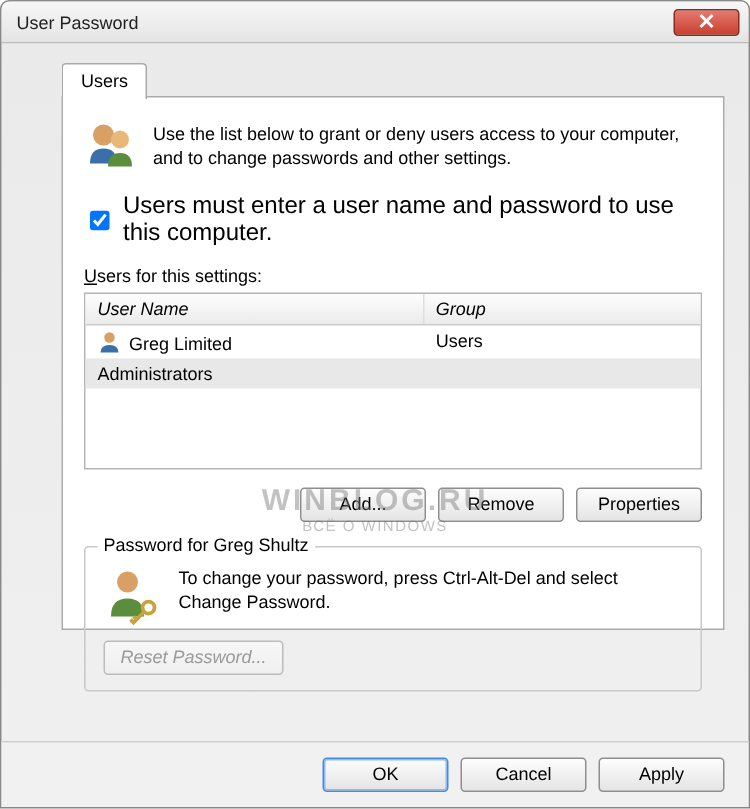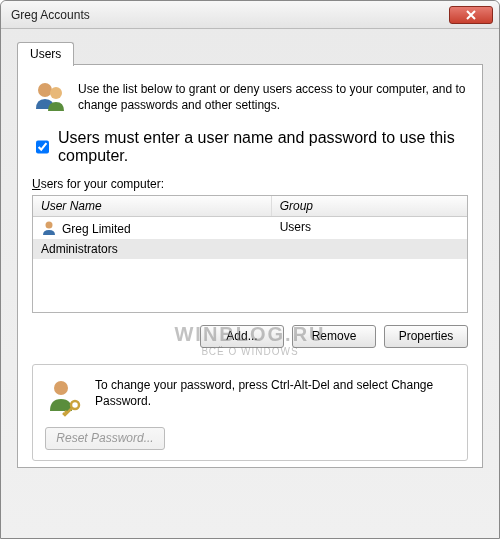--- a/index.html
+++ b/index.html
@@ -46,20 +46,21 @@
   font-weight: bold;
   text-align: center;
   line-height: 14px;
   font-size: 11px;
   cursor: default;
 }
 .body {
   padding: 12px 16px 10px 16px;
   height: calc(100% - 28px - 44px);
   position: relative;
+  margin-left: 24px;
 }
 .tabstrip {
   display: flex;
   position: relative;
   z-index: 2;
 }
 .tab {
   padding: 4px 12px;
   border: 1px solid #aaa;
   border-bottom: none;
@@ -73,21 +74,21 @@
   position: relative;
   top: 1px;
   padding-bottom: 5px;
 }
 .tabpanel {
   border: 1px solid #aaa;
   background: #fff;
   padding: 14px 14px 12px 14px;
   position: relative;
   top: -1px;
-  height: 404px;
+  height: 356px;
 }
 .intro {
   display: flex;
   gap: 10px;
   margin-bottom: 14px;
 }
 .user-icon {
   width: 36px;
   height: 36px;
   flex-shrink: 0;
@@ -239,21 +240,21 @@
   font-size: 10px;
   letter-spacing: 1px;
 }
 </style>
 </head>
 <body>
 
 <div class="window">
 
   <div class="titlebar">
-    <div class="titlebar-title">Greg Accounts</div>
+    <div class="titlebar-title">User Password</div>
     <div class="close-btn">
       <svg width="12" height="10" viewBox="0 0 12 10" style="vertical-align:middle">
         <path d="M2 1 L10 9 M10 1 L2 9" stroke="#fff" stroke-width="2" fill="none"></path>
       </svg>
     </div>
   </div>
 
   <div class="body">
 
     <div class="tabstrip">
@@ -271,21 +272,21 @@
         </svg>
         <div class="intro-text">Use the list below to grant or deny users access to your computer, and to change passwords and other settings.</div>
       </div>
 
       <div class="check-row">
         <input type="checkbox" checked="" id="cb1" style="">
         <label for="cb1">Users must enter a user name and password to use this computer.</label>
       </div>
 
       <div class="list-label">
-        <span class="ul">U</span><span>sers for your computer:</span>
+        <span class="ul">U</span><span>sers for this settings:</span>
       </div>
 
       <div class="list">
         <div class="list-header">
           <div class="col-name">User Name</div>
           <div class="col-group">Group</div>
         </div>
         <div class="list-body">
           <div class="list-row">
             <div class="cell-name">
@@ -303,37 +304,43 @@
         </div>
       </div>
 
       <div class="btn-row">
         <div class="btn">Add...</div>
         <div class="btn">Remove</div>
         <div class="btn">Properties</div>
       </div>
 
       <div class="groupbox">
+        <div class="groupbox-title">Password for Greg Shultz</div>
         <div class="groupbox-body">
           <svg class="user-icon" style="width:40px;height:40px" viewBox="0 0 40 40">
             <circle cx="16" cy="11" r="7" fill="#d9a066"></circle>
             <path d="M5 34 Q5 22 16 22 Q27 22 27 34 Z" fill="#5a8d3c"></path>
             <circle cx="30" cy="28" r="4" fill="none" stroke="#caa23a" stroke-width="2.5"></circle>
             <path d="M27 31 L20 38 L18 36 M22 36 L20 34" stroke="#caa23a" stroke-width="2.5" fill="none"></path>
           </svg>
           <div class="groupbox-text">To change your password, press Ctrl-Alt-Del and select Change Password.</div>
         </div>
         <div class="groupbox-btnrow">
           <div class="btn disabled" style="min-width:120px">Reset Password...</div>
         </div>
       </div>
 
     </div>
 
   </div>
 
+  <div class="footer">
+    <div class="btn primary" style="min-width:84px">OK</div>
+    <div class="btn">Cancel</div>
+    <div class="btn">Apply</div>
+  </div>
 
   <div class="watermark">
     <div class="wm1">WINBLOG.RU</div>
     <div class="wm2">ВСЁ О WINDOWS</div>
   </div>
 
 </div>
 
 </body></html>

